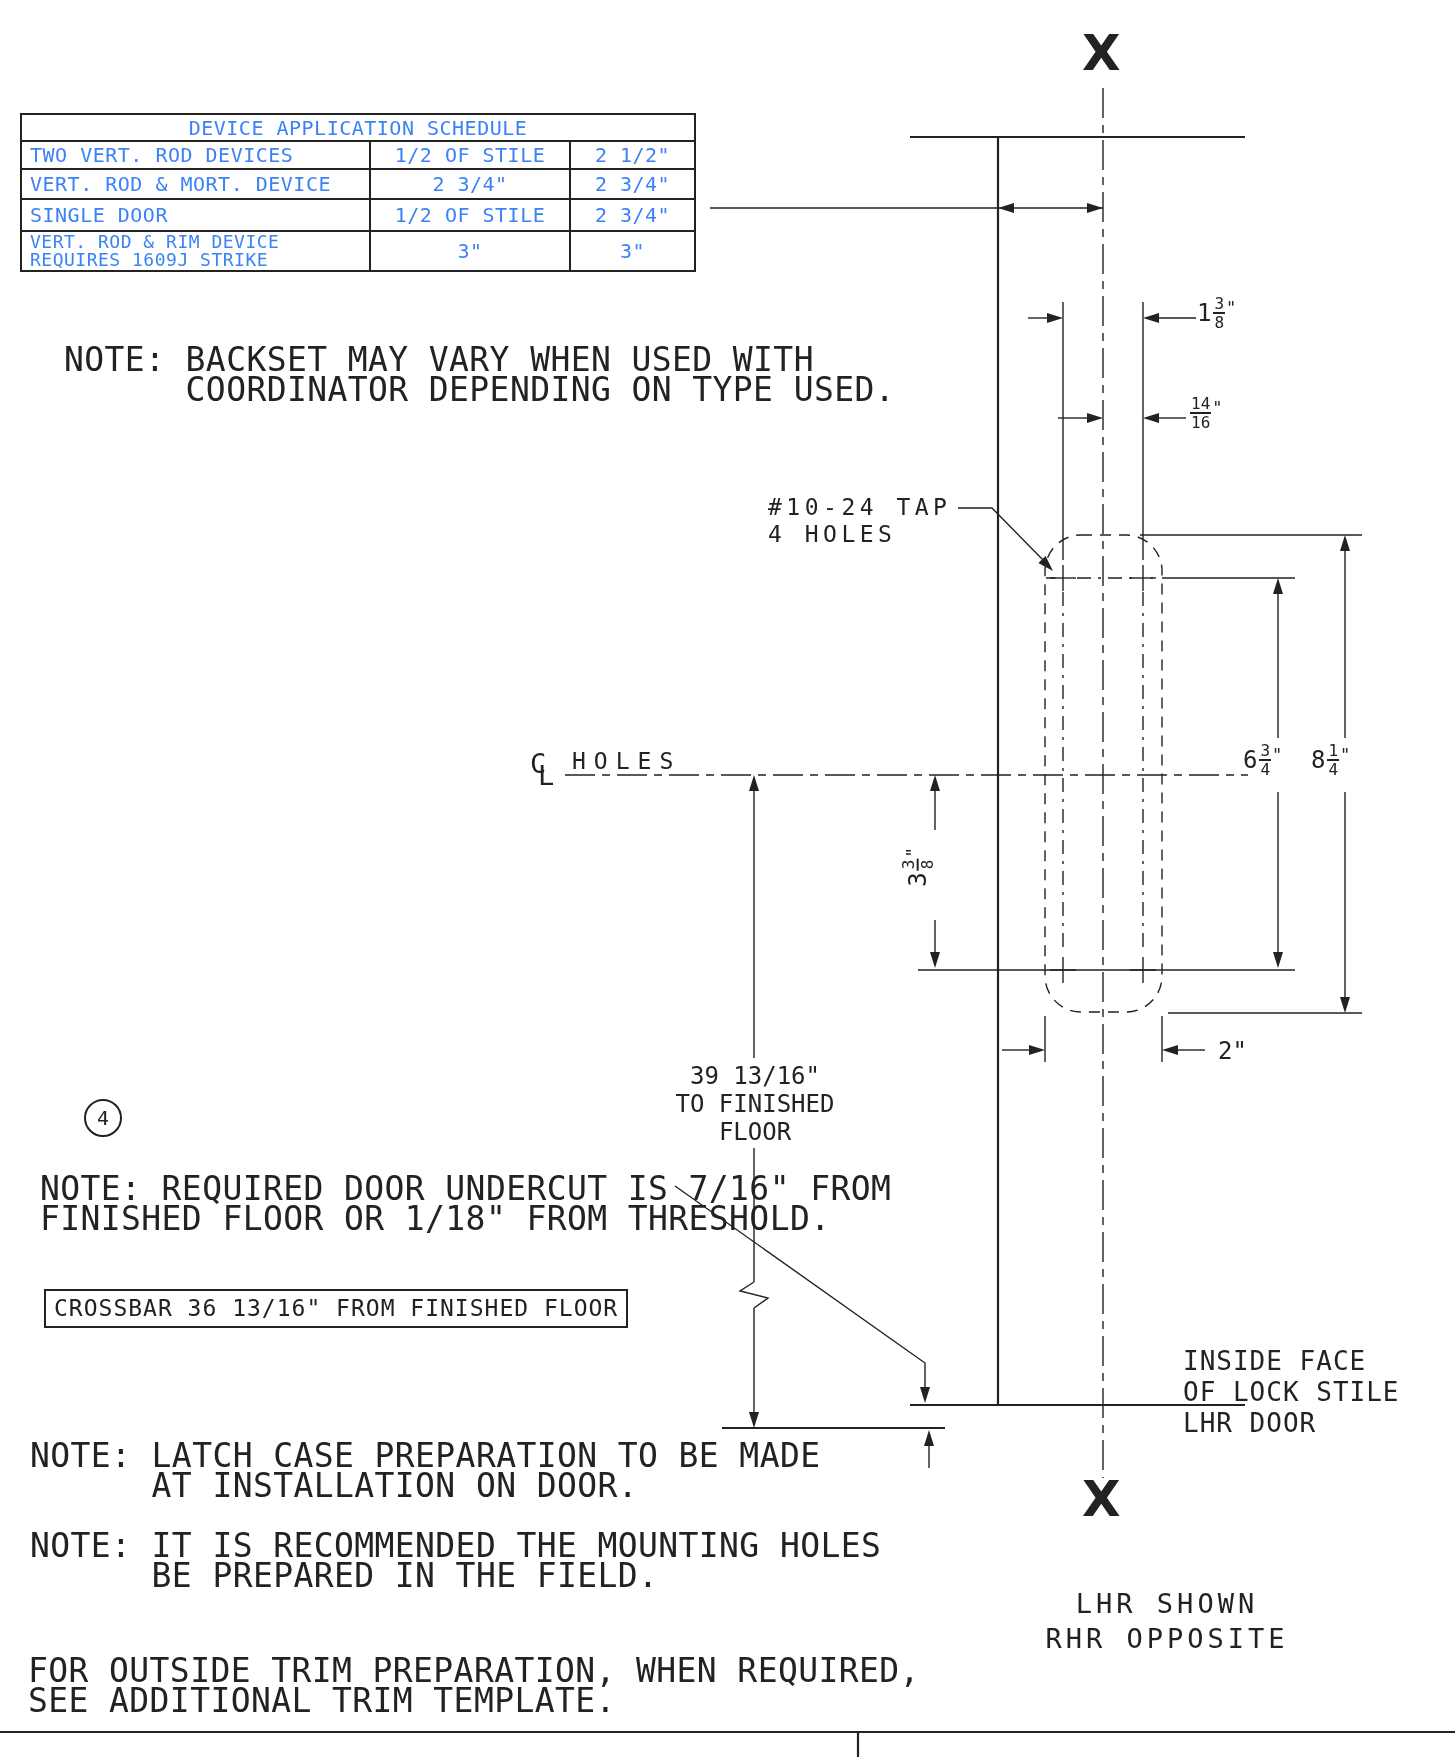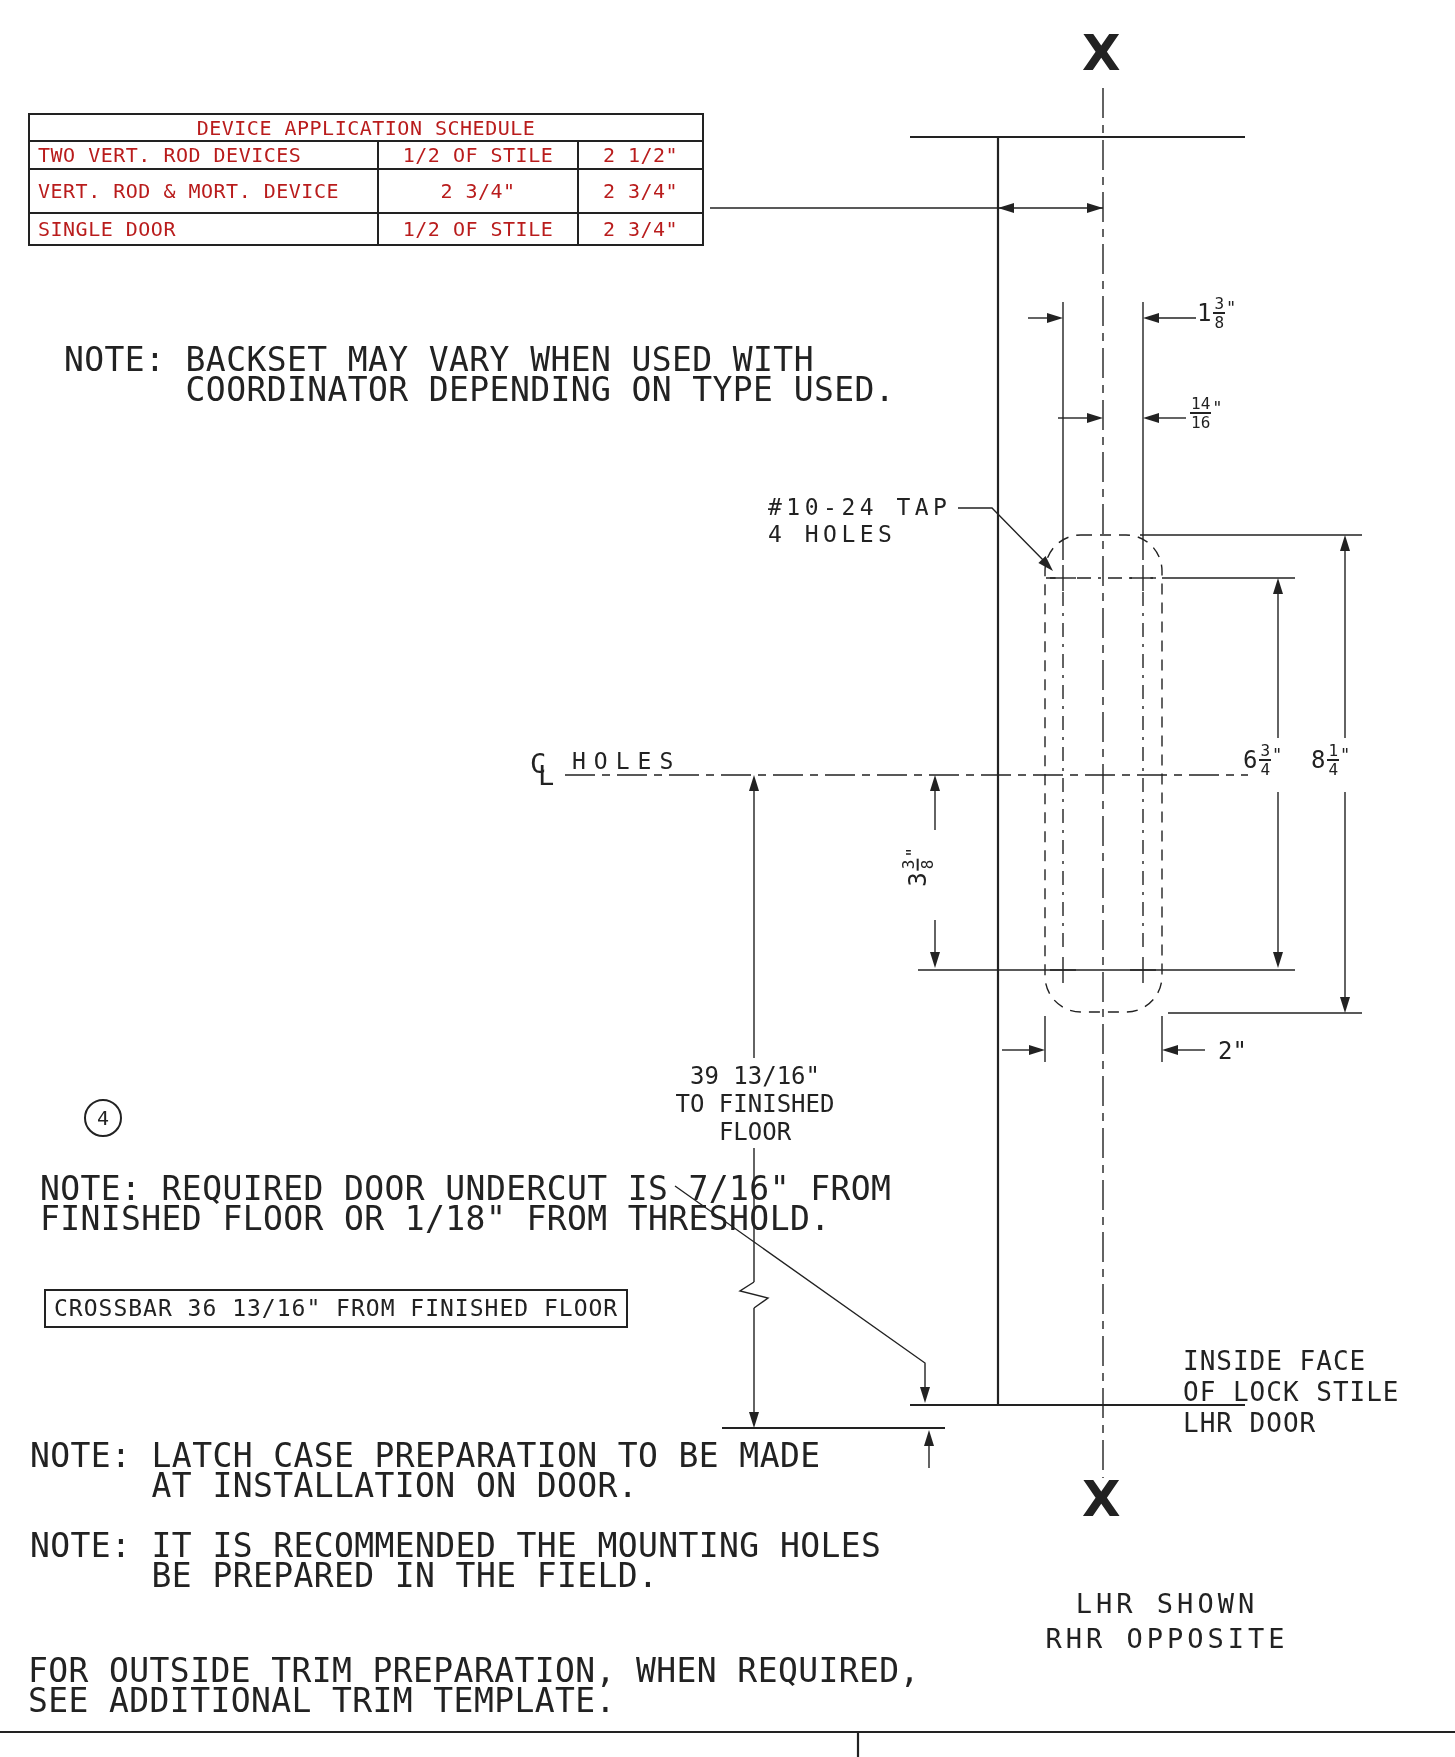--- a/index.html
+++ b/index.html
@@ -7,22 +7,22 @@
           font-family:"DejaVu Sans Mono",monospace;color:#222;}
   svg.lines{position:absolute;left:0;top:0;width:1455px;height:1757px;}
   svg.lines line,svg.lines polyline,svg.lines path,svg.lines rect{stroke:#222;fill:none;}
   .thin{stroke-width:1.4;}
   .thick{stroke-width:2.2;}
   .arrow{fill:#222;stroke:none;}
   .abs{position:absolute;}
   .pre{white-space:pre;}
   .note{font-size:33px;line-height:30px;letter-spacing:.4px;}
   
-  table.sched{position:absolute;left:28px;top:113px;border-collapse:collapse;table-layout:fixed;
-              font-size:20px;letter-spacing:.5px;color:#b91c1c;}
+  table.sched{position:absolute;left:20px;top:113px;border-collapse:collapse;table-layout:fixed;
+              font-size:20px;letter-spacing:.5px;color:#3b82f6;}
   table.sched td{border:2px solid #222;padding:0;vertical-align:middle;text-align:center;
                  white-space:pre-line;line-height:22px;}
   table.sched td.l{text-align:left;padding-left:8px;}
   table.sched td.small{font-size:18px;line-height:18px;}
   
   .dimlbl{position:absolute;display:flex;align-items:center;font-size:24px;line-height:24px;}
   .frac{display:flex;flex-direction:column;align-items:center;font-size:16px;line-height:15px;margin-left:2px;}
   .num{border-bottom:2px solid #222;padding:0 1px 1px 1px;}
   .den{padding-top:1px;}
   .unit{font-size:17px;align-self:flex-start;margin-left:1px;}
@@ -174,29 +174,35 @@
       </colgroup>
     <tbody>
         <tr style="height:27px">
       <td colspan="3">DEVICE APPLICATION SCHEDULE</td>
     </tr>
     <tr style="height:28px">
       <td class="l">TWO VERT. ROD DEVICES</td>
       <td>1/2 OF STILE</td>
       <td>2 1/2"</td>
     </tr>
-    <tr style="height:44px">
+    <tr style="height:30px">
       <td class="l">VERT. ROD &amp; MORT. DEVICE</td>
       <td>2 3/4"</td>
       <td>2 3/4"</td>
     </tr>
     <tr style="height:32px">
       <td class="l">SINGLE DOOR</td>
       <td>1/2 OF STILE</td>
       <td>2 3/4"</td>
+    </tr>
+    <tr style="height:40px">
+      <td class="l small">VERT. ROD &amp; RIM DEVICE
+REQUIRES 1609J STRIKE</td>
+      <td>3"</td>
+      <td>3"</td>
     </tr>
   </tbody>
     </table>
 
   <div class="abs pre note" style="left:64px;top:345px;">NOTE: BACKSET MAY VARY WHEN USED WITH
       COORDINATOR DEPENDING ON TYPE USED.</div>
 
   <div class="abs pre taplbl" style="left:768px;top:494px;">#10-24 TAP
 4 HOLES</div>
 

